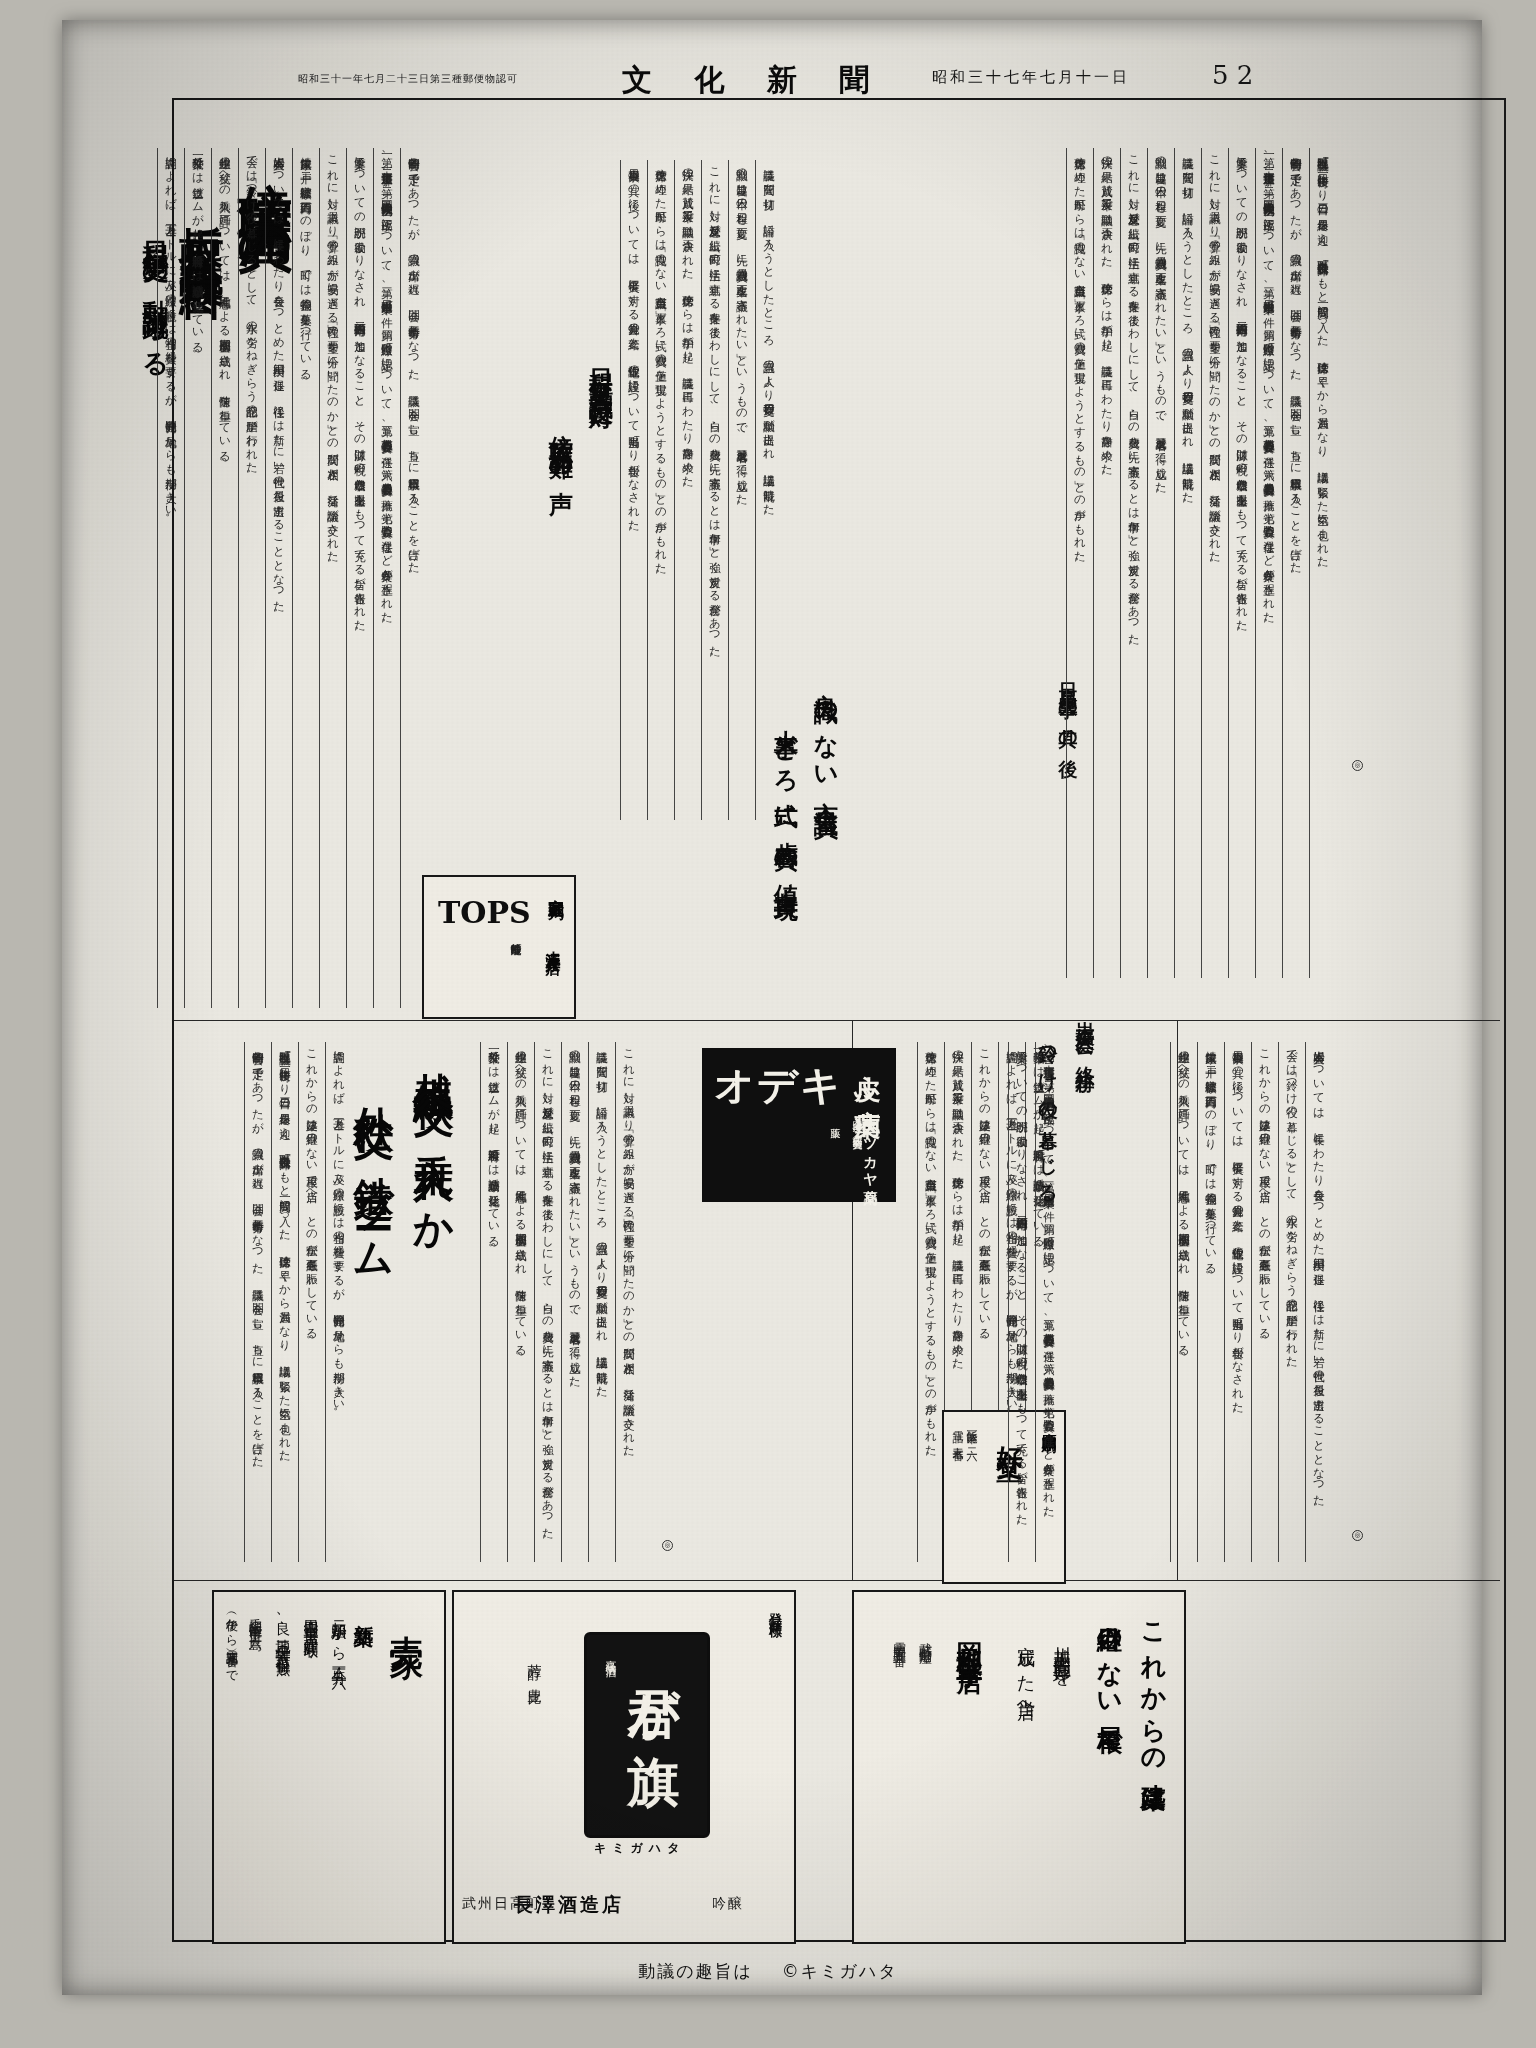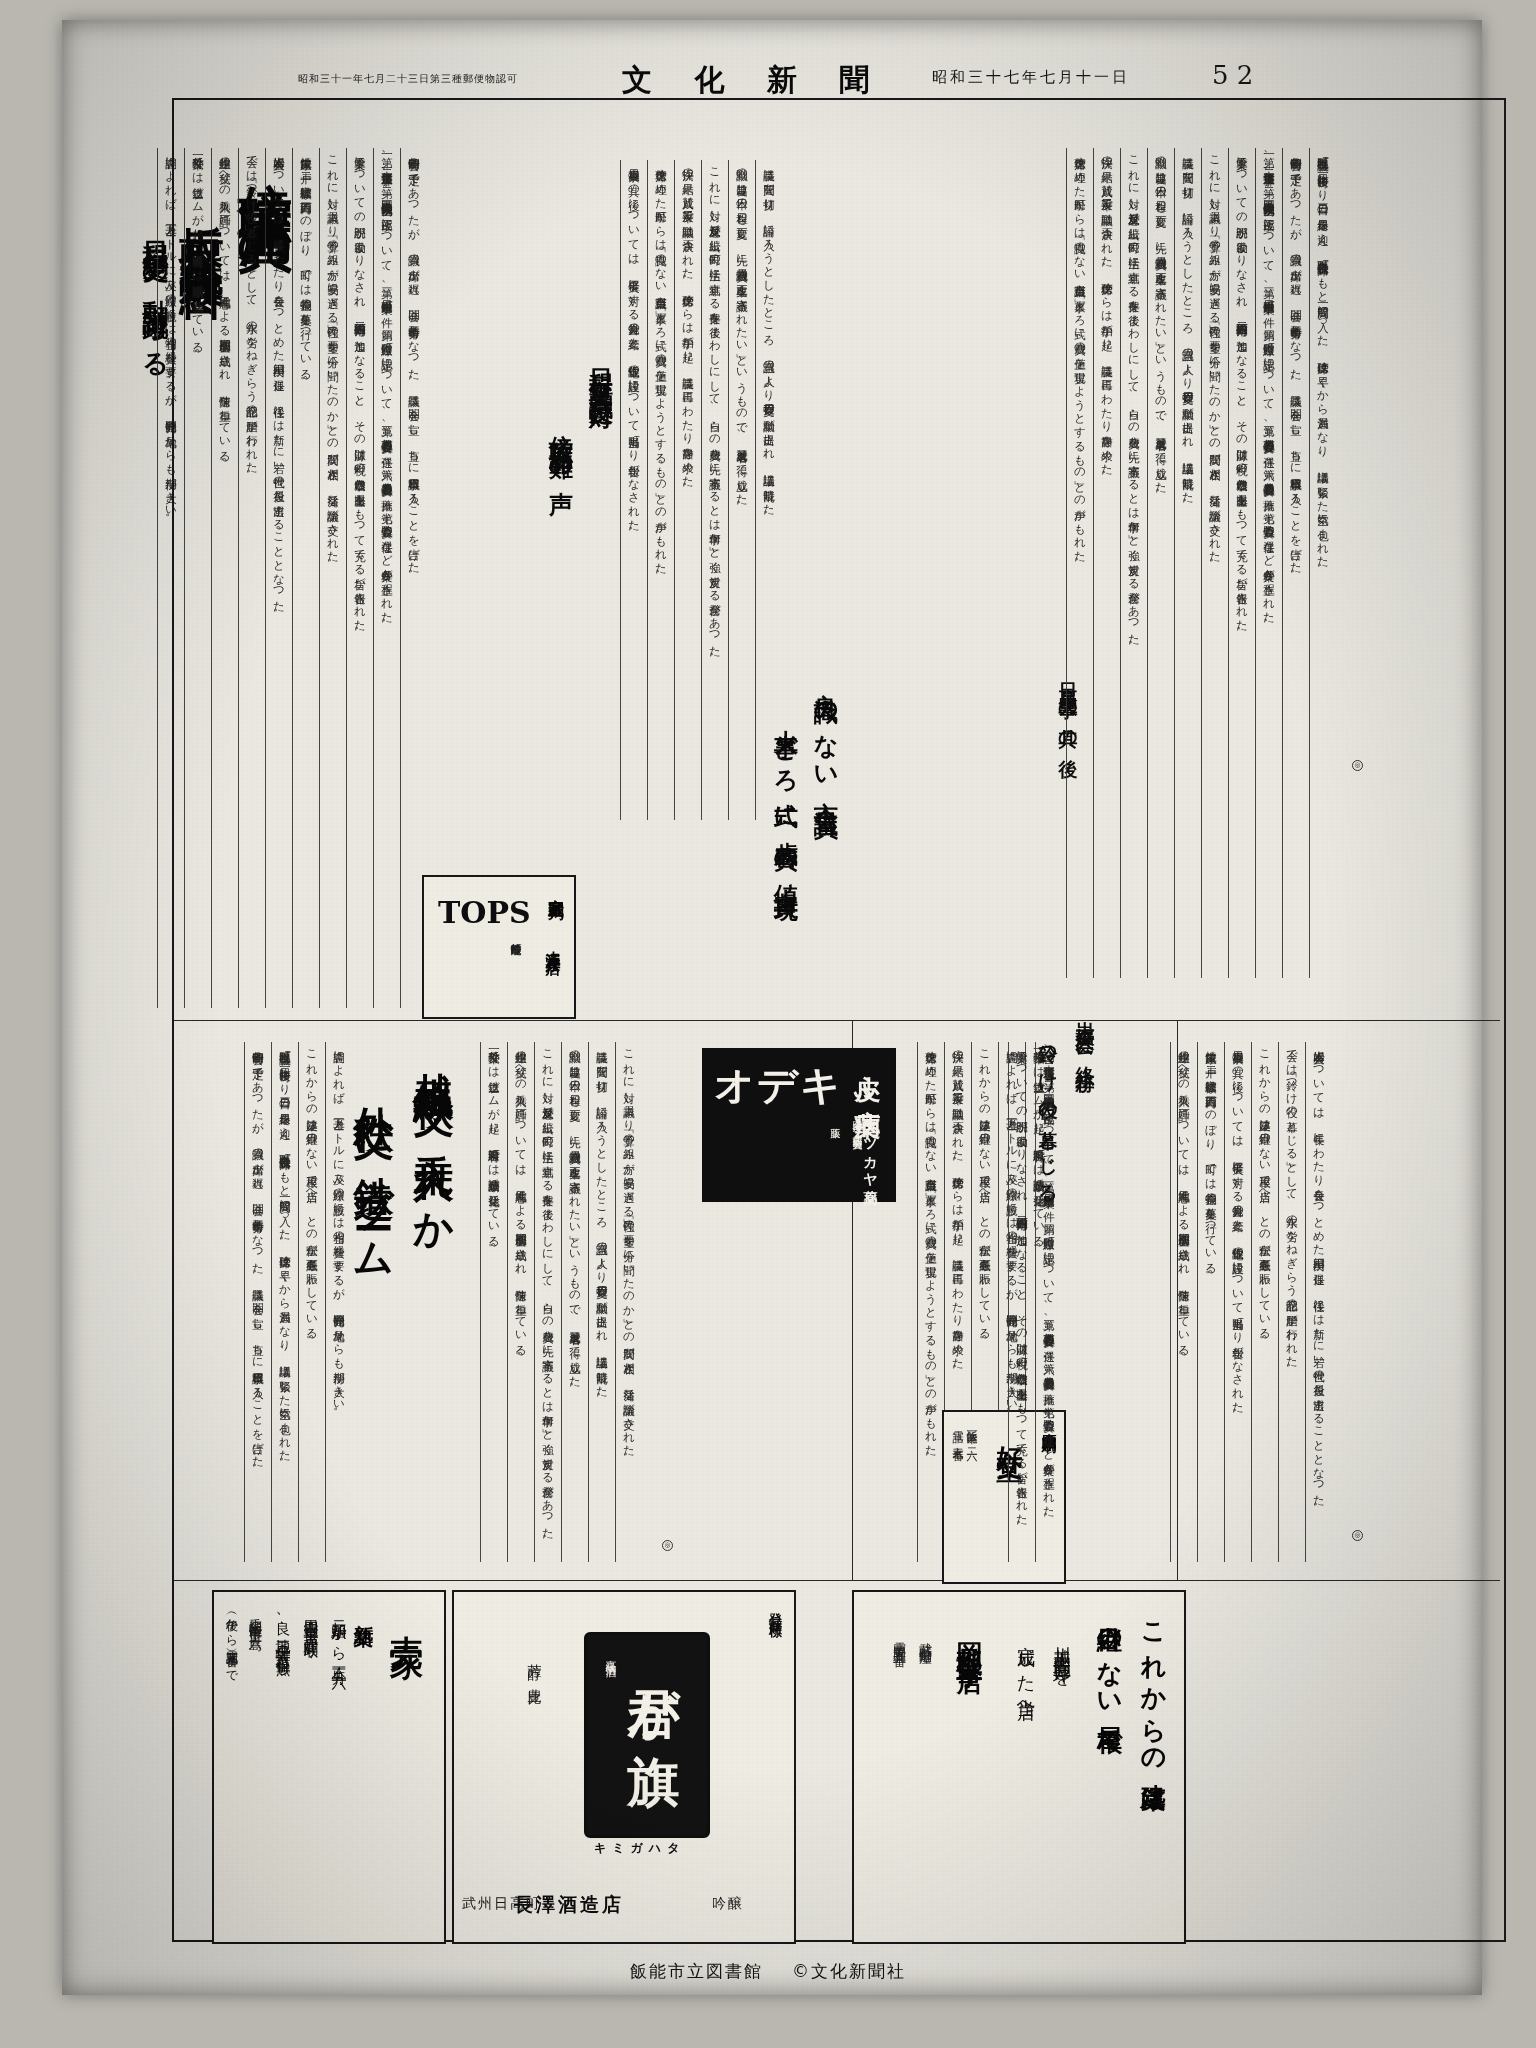--- a/index.html
+++ b/index.html
@@ -227,18 +227,18 @@
 
     <div class="marker" style="left:1290px;top:740px;">◎</div>
     <div class="marker" style="left:1290px;top:1510px;">◎</div>
     <div class="marker" style="left:600px;top:1520px;">◎</div>
 
     <div id="grain"></div>
     <div id="vignette"></div>
   </div>
 
   <div id="footer">
-    <span>飯能市立図書館</span>
+    <span>動議の趣旨は</span>
     <span style="display:inline-block;width:14px;"></span>
-    <span>©文化新聞社</span>
+    <span>©キミガハタ</span>
   </div>
 
 </div>
 
 </body></html>

